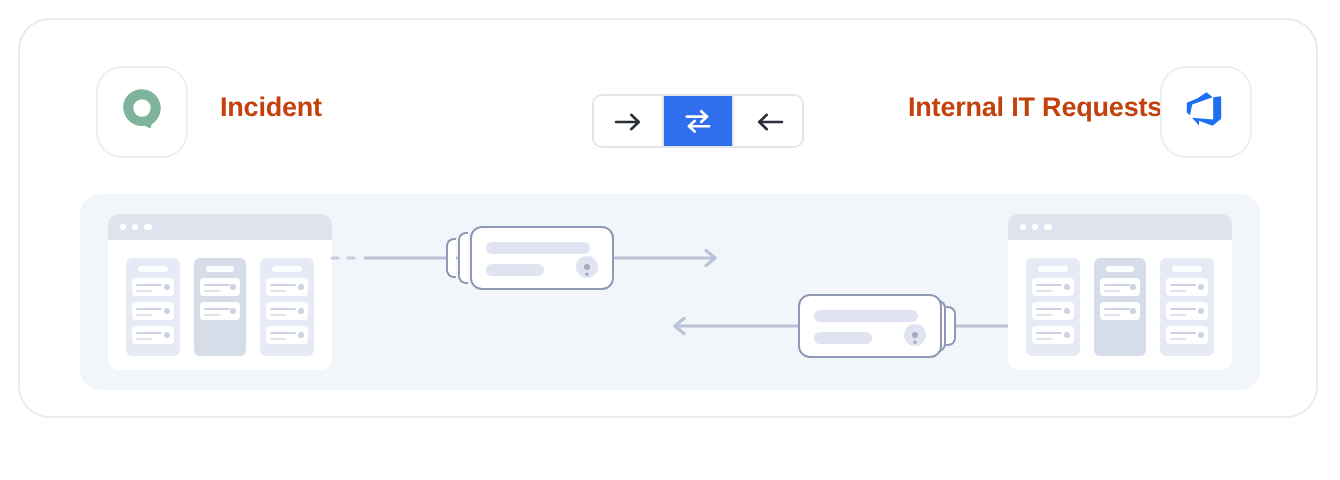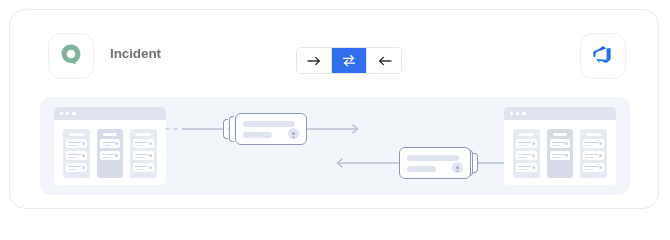--- a/index.html
+++ b/index.html
@@ -48,21 +48,21 @@
     justify-content: center;
   }
   .app-badge.left  { left: 38px;  top: 23px; }
   .app-badge.right { left: 570px; top: 23px; }
 
   .app-name {
     position: absolute;
     top: 36px;
     font-size: 13.5px;
     font-weight: bold;
-    color: #737373;
+    color: #c2410c;
     letter-spacing: -0.1px;
     white-space: nowrap;
   }
   .app-name.left  { left: 100px; }
   .app-name.right { left: 444px; }
 
   
   .direction-toggle {
     position: absolute;
     left: 286px;
@@ -285,20 +285,21 @@
       </div>
       <div class="toggle-seg">
         <span>
           <svg width="15" height="12" viewBox="0 0 15 12">
             <path d="M14 6H3M6.4 2.4L2.6 6l3.8 3.6" fill="none" stroke="#2b2f3a" stroke-width="1.3" stroke-linecap="round" stroke-linejoin="round"></path>
           </svg>
         </span>
       </div>
     </div>
 
+    <div class="app-name right">Internal IT Requests</div>
     <div class="app-badge right">
       <span>
         <svg width="22" height="22" viewBox="0 0 22 22">
           <path d="M18.6 5.1v11.3l-4.3 3.5-6.8-2.5v2.4L4 15.9l10.6.8V5.6l4-.5z" fill="#1d6ef0"></path>
           <path d="M14.3 5.6L4.1 9.3 3 14.6l-1.6-1.4V8.4l5.1-2.1 4.8-3.2 3 2.5z" fill="#1d6ef0"></path>
         </svg>
       </span>
     </div>
   </div>
 

